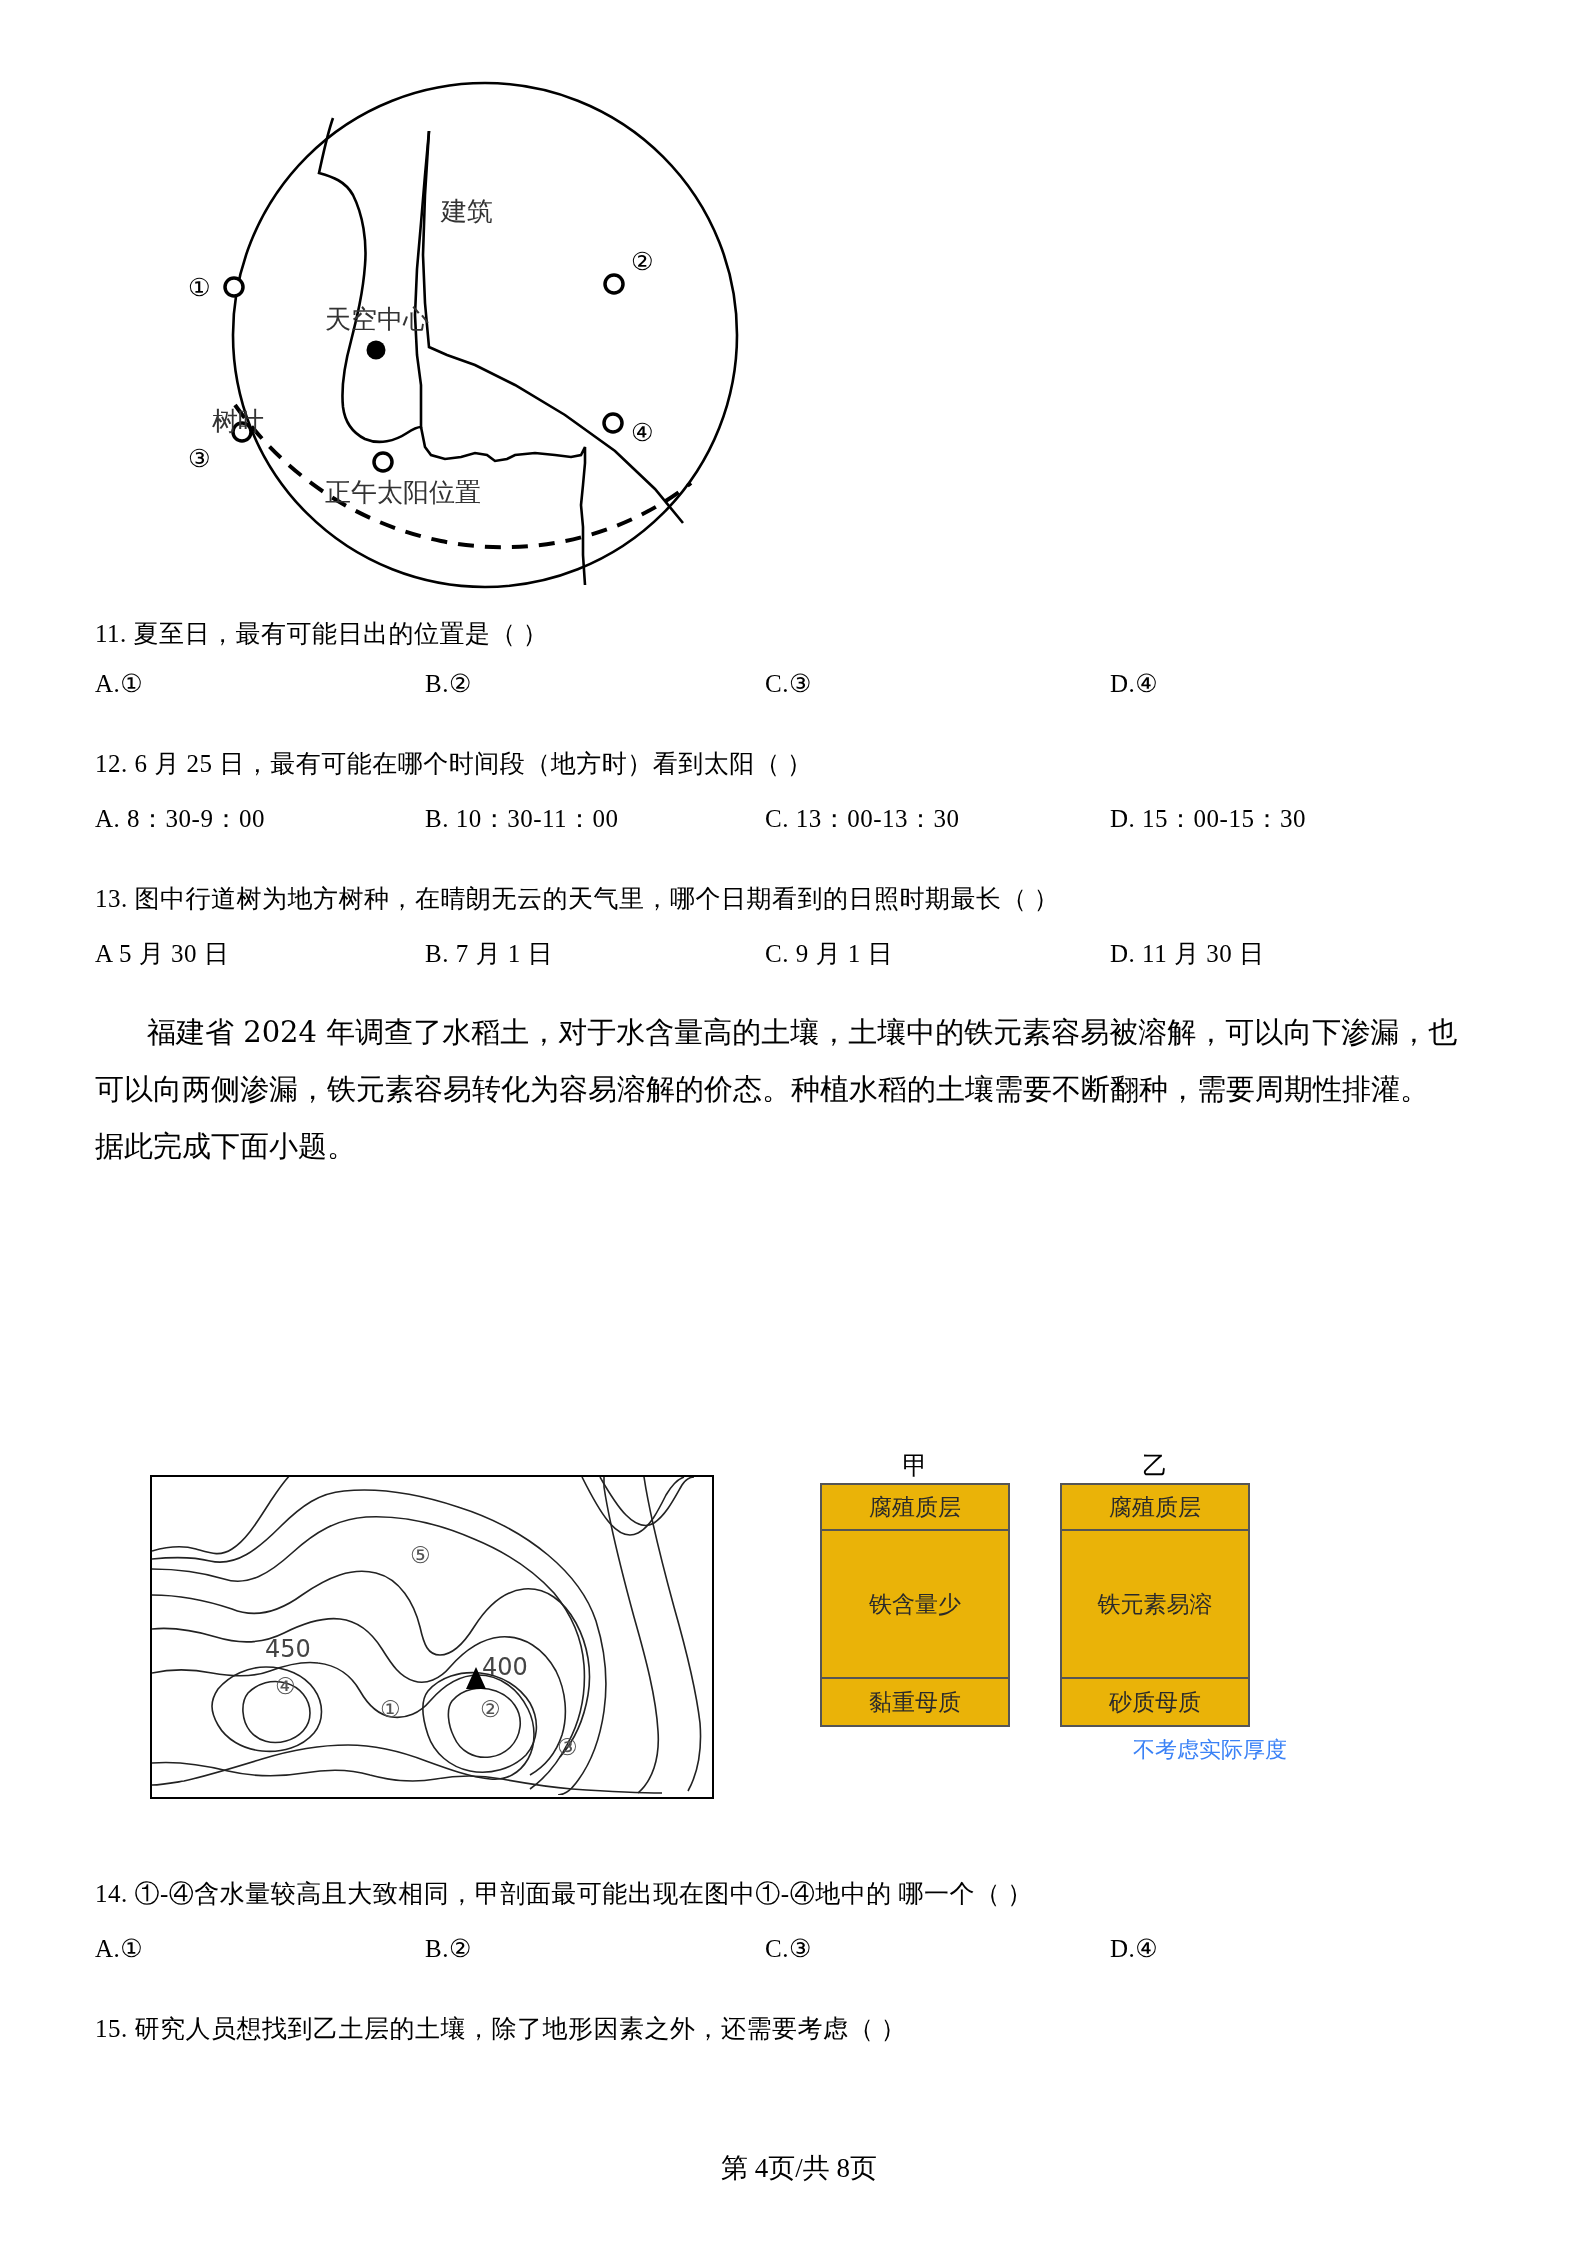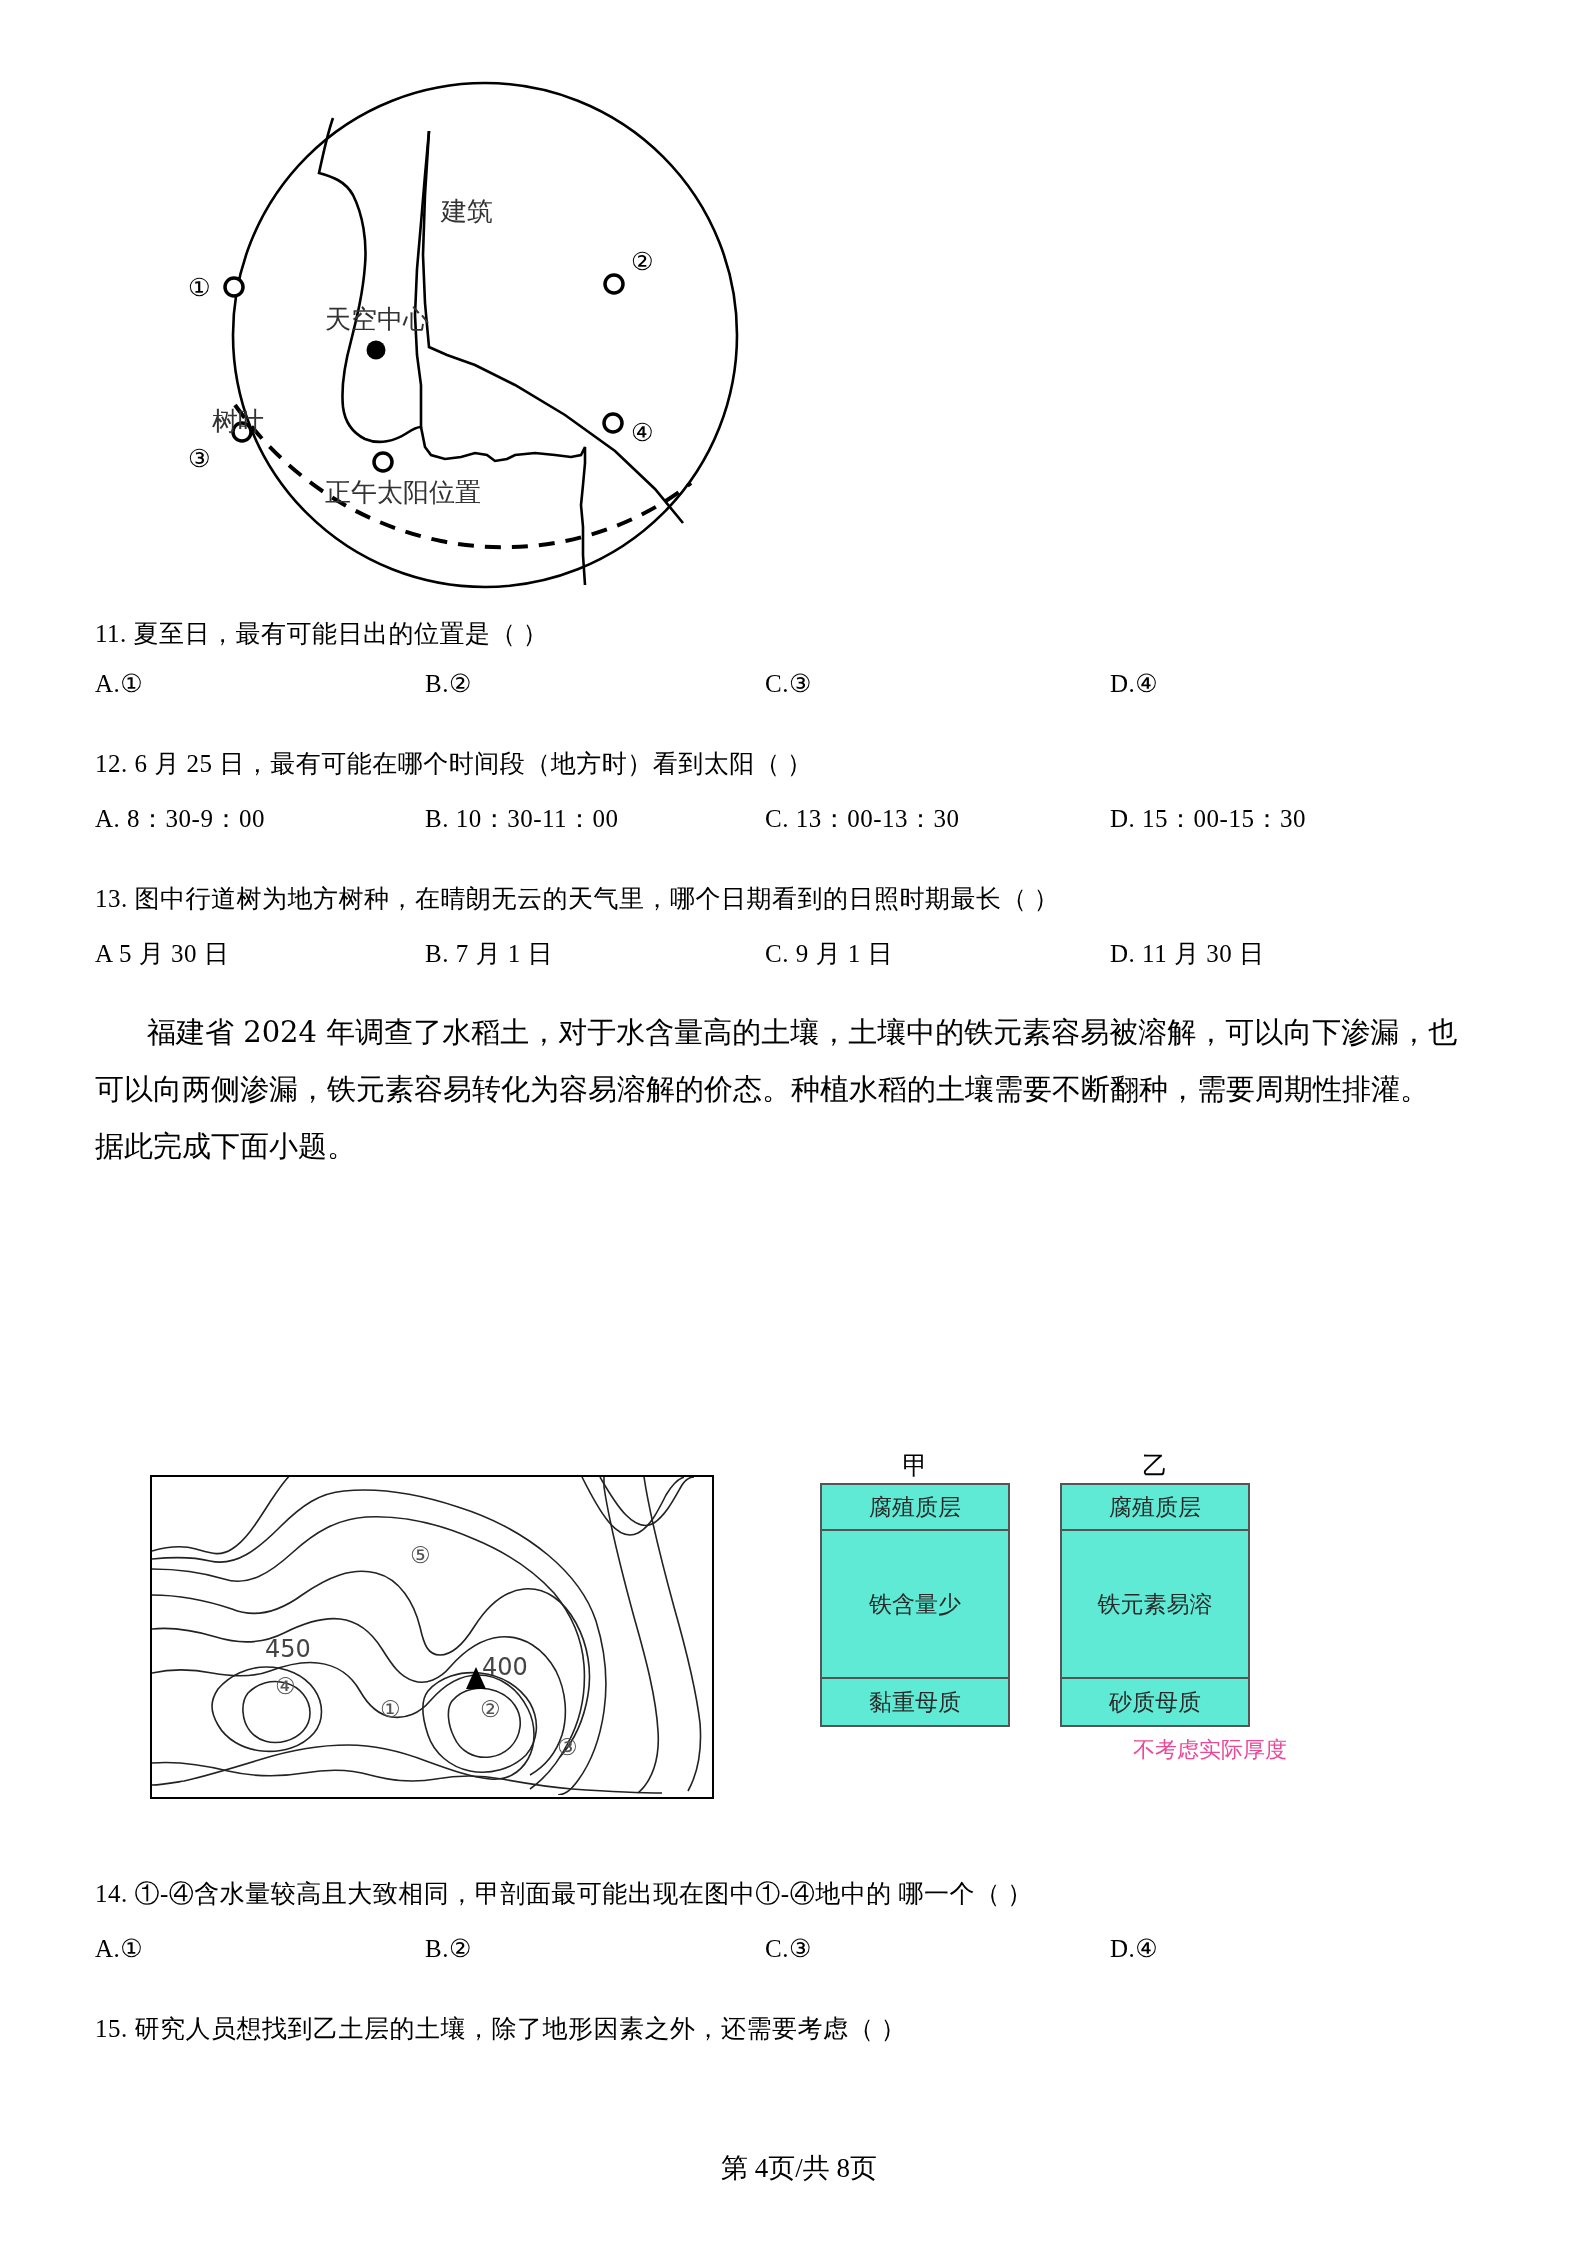--- a/index.html
+++ b/index.html
@@ -108,21 +108,21 @@
     left: 0;
     width: 190px;
     text-align: center;
     font-size: 25px;
     font-family: "DejaVu Sans", "Liberation Sans", sans-serif;
   }
   .soil-table {
     width: 190px;
     border: 2px solid #555;
     box-sizing: border-box;
-    background: #5eead4;
+    background: #eab308;
   }
   .soil-cell {
     box-sizing: border-box;
     border-bottom: 2px solid #555;
     display: flex;
     align-items: center;
     justify-content: center;
     font-size: 23px;
     font-family: "DejaVu Sans", "Liberation Sans", sans-serif;
     color: #2a2a2a;
@@ -132,21 +132,21 @@
   .soil-cell.bot { height: 46px; border-bottom: none; font-family: Liberation Serif, serif; }
 
   .soil-note {
     position: absolute;
     left: 250px;
     top: 280px;
     width: 300px;
     text-align: center;
     font-size: 22px;
     font-family: "DejaVu Sans", "Liberation Sans", sans-serif;
-    color: #ec4899;
+    color: #3b82f6;
   }
 
   .footer {
     position: absolute;
     left: 6px;
     top: 2150px;
     width: 1586px;
     text-align: center;
     font-size: 27px;
     font-family: "Liberation Serif", "DejaVu Serif", serif;

